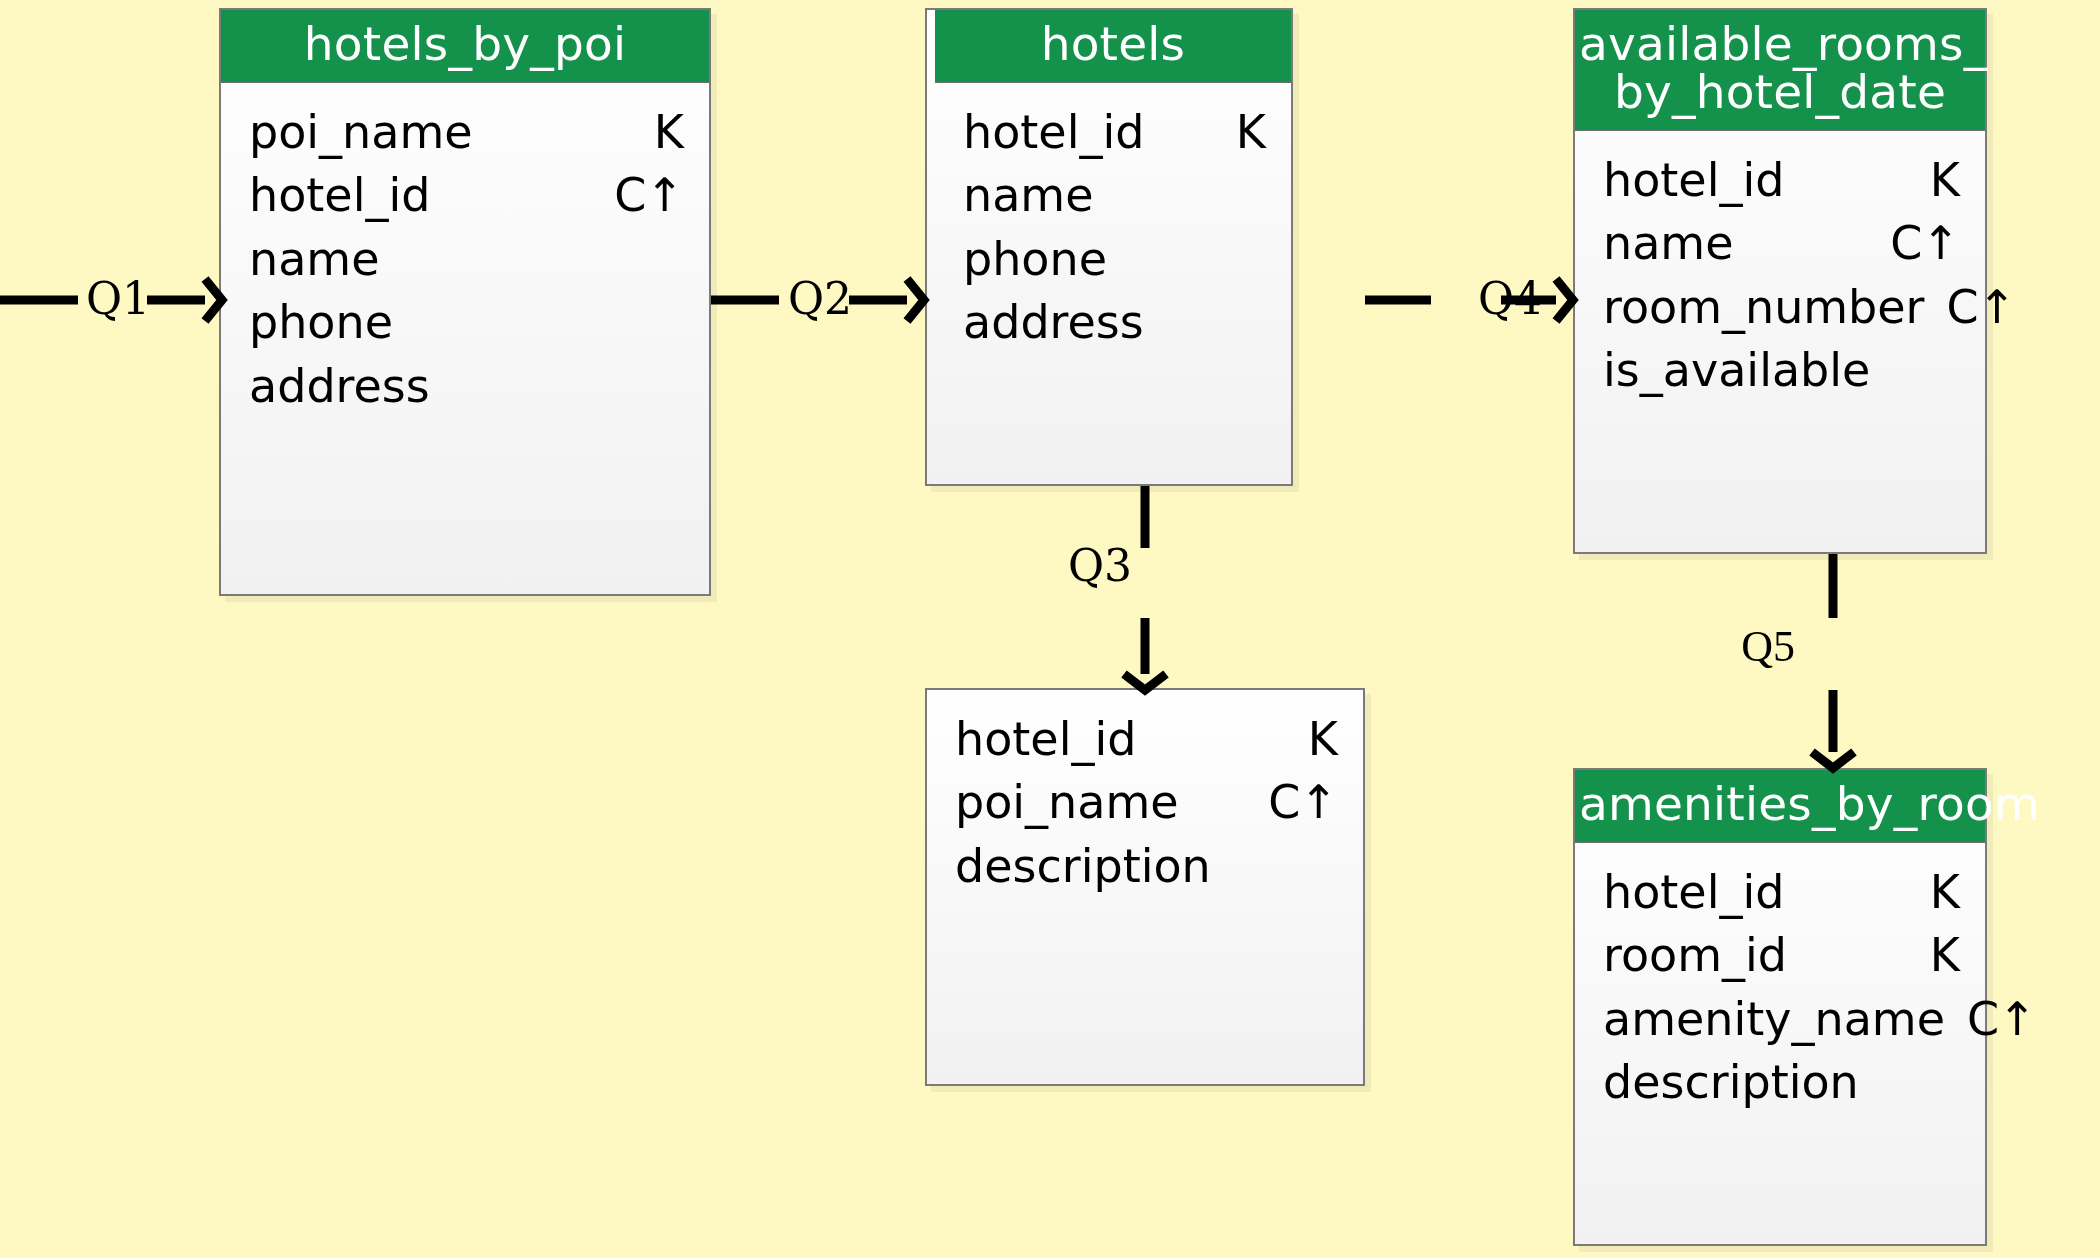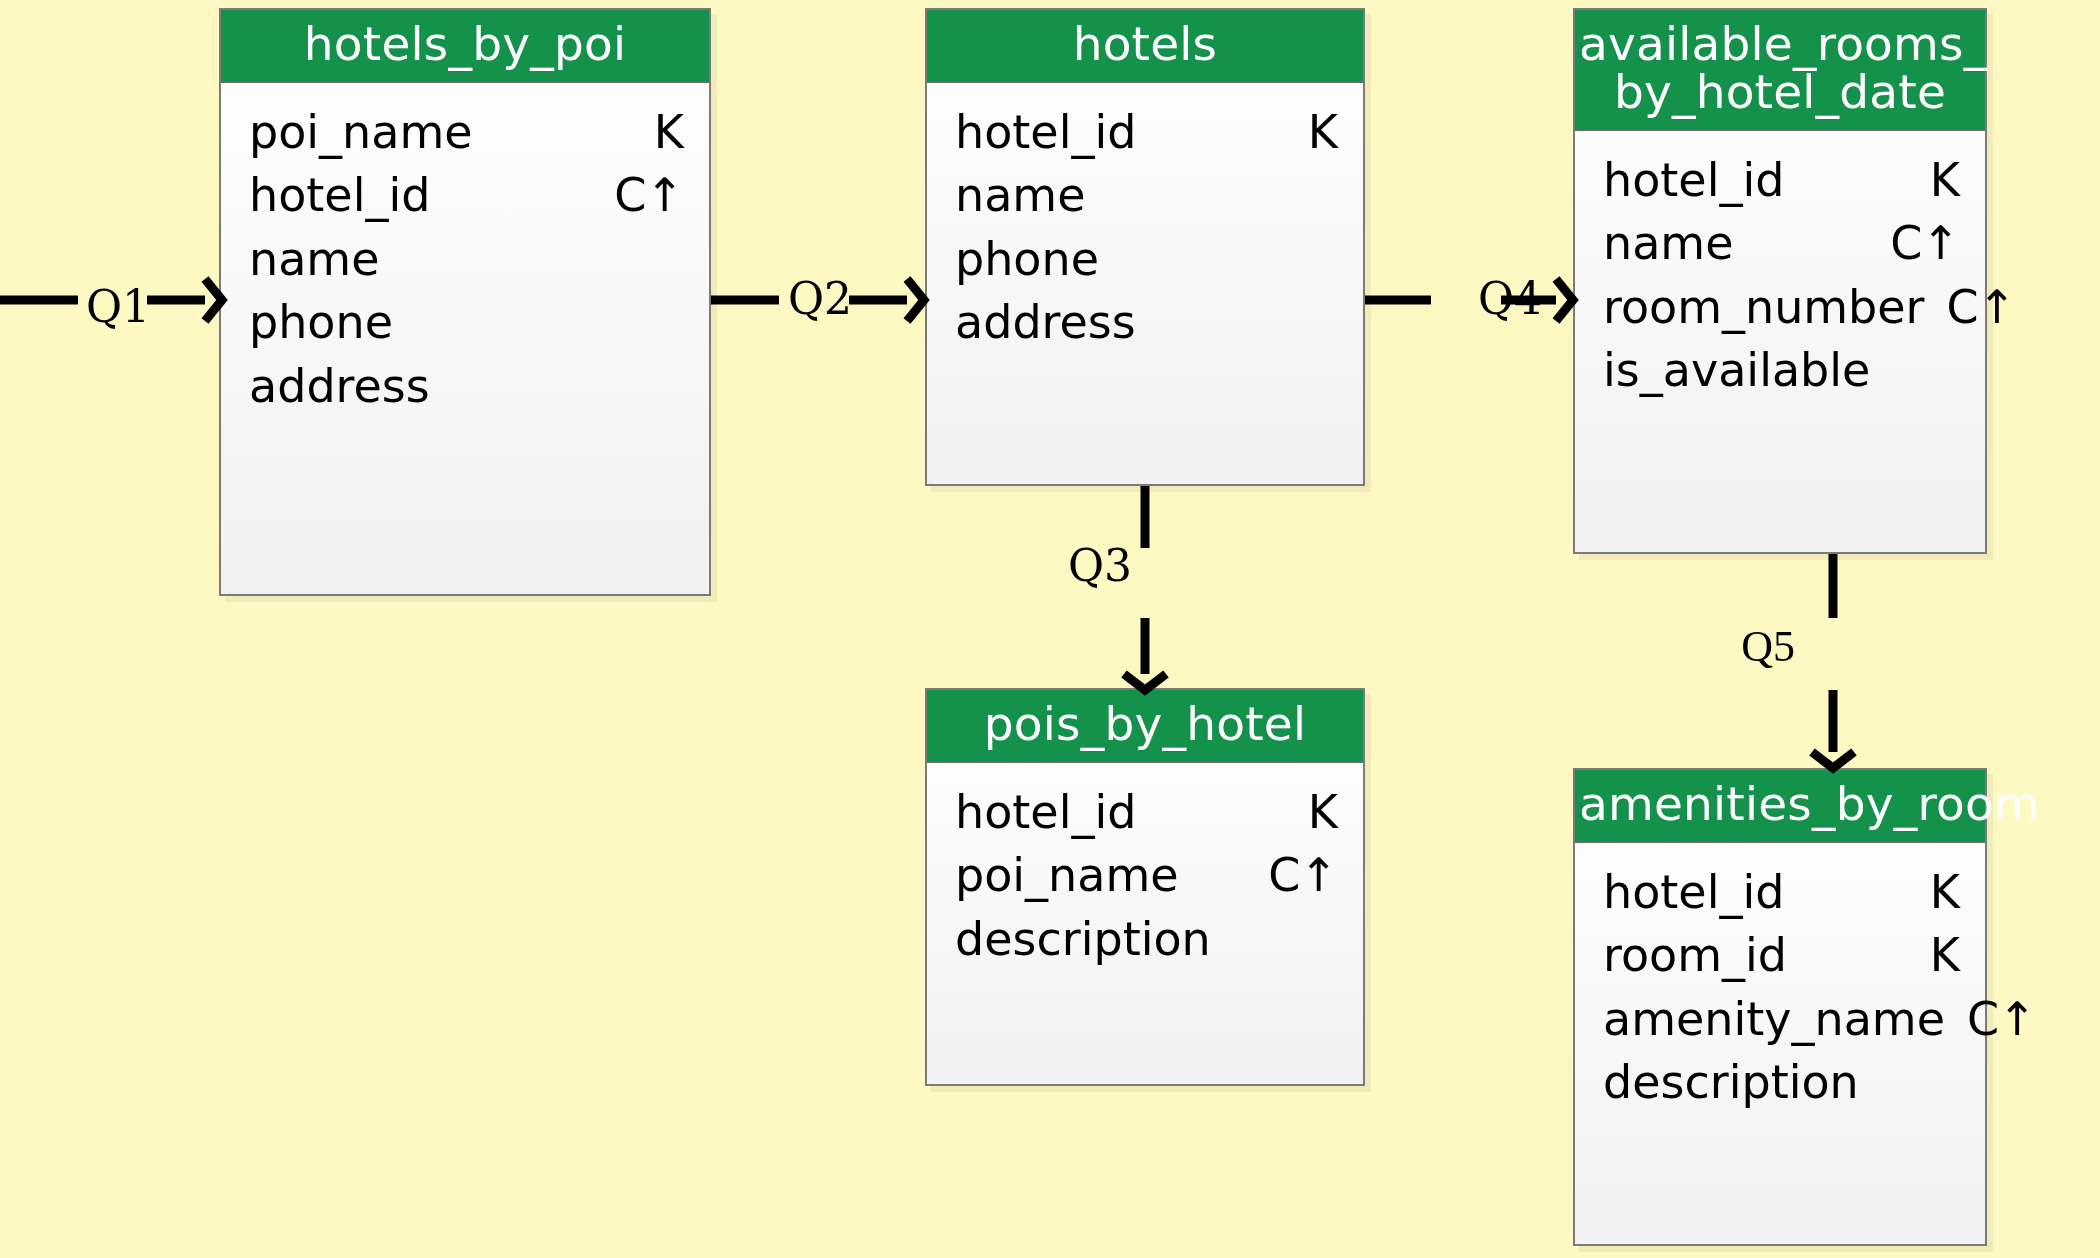--- a/index.html
+++ b/index.html
@@ -100,21 +100,21 @@
         <span class="field-name">phone</span>
         <span class="field-key"></span>
       </div>
       <div class="field-row">
         <span class="field-name">address</span>
         <span class="field-key"></span>
       </div>
     </div>
   </div>
 
-  <div class="table-box" style="left:925px; top:8px; width:440px; height:478px;">
+  <div class="table-box" style="left:925px; top:8px; width:368px; height:478px;padding-left:8px;">
     <div class="table-header">hotels</div>
     <div class="table-body">
       <div class="field-row">
         <span class="field-name">hotel_id</span>
         <span class="field-key">K</span>
       </div>
       <div class="field-row">
         <span class="field-name">name</span>
         <span class="field-key"></span>
       </div>
@@ -146,21 +146,20 @@
         <span class="field-key">C↑</span>
       </div>
       <div class="field-row">
         <span class="field-name">is_available</span>
         <span class="field-key"></span>
       </div>
     </div>
   </div>
 
   <div class="table-box" style="left:925px; top:688px; width:440px; height:398px;">
-    <div class="table-header">pois_by_hotel</div>
     <div class="table-body">
       <div class="field-row">
         <span class="field-name">hotel_id</span>
         <span class="field-key">K</span>
       </div>
       <div class="field-row">
         <span class="field-name">poi_name</span>
         <span class="field-key">C↑</span>
       </div>
       <div class="field-row">
@@ -190,21 +189,21 @@
         <span class="field-key"></span>
       </div>
     </div>
   </div>
 
   <svg class="arrow-svg" style="left:0px; top:270px;" width="225" height="60" viewBox="0 0 225 60">
     <line x1="0" y1="30" x2="78" y2="30" stroke="#000" stroke-width="9"></line>
     <line x1="147" y1="30" x2="205" y2="30" stroke="#000" stroke-width="9"></line>
     <path d="M 205 9 L 222 30 L 205 51" fill="none" stroke="#000" stroke-width="9" stroke-linecap="butt" stroke-linejoin="miter"></path>
   </svg>
-  <div class="arrow-label" style="left:86px; top:277px;margin-top:8px;">Q1</div>
+  <div class="arrow-label" style="left:86px; top:277px;">Q1</div>
 
   <svg class="arrow-svg" style="left:711px; top:270px;" width="216" height="60" viewBox="0 0 216 60">
     <line x1="0" y1="30" x2="68" y2="30" stroke="#000" stroke-width="9"></line>
     <line x1="138" y1="30" x2="196" y2="30" stroke="#000" stroke-width="9"></line>
     <path d="M 196 9 L 213 30 L 196 51" fill="none" stroke="#000" stroke-width="9" stroke-linecap="butt" stroke-linejoin="miter"></path>
   </svg>
   <div class="arrow-label" style="left:788px; top:277px;">Q2</div>
 
   <svg class="arrow-svg" style="left:1365px; top:270px;" width="211" height="60" viewBox="0 0 211 60">
     <line x1="0" y1="30" x2="66" y2="30" stroke="#000" stroke-width="9"></line>

